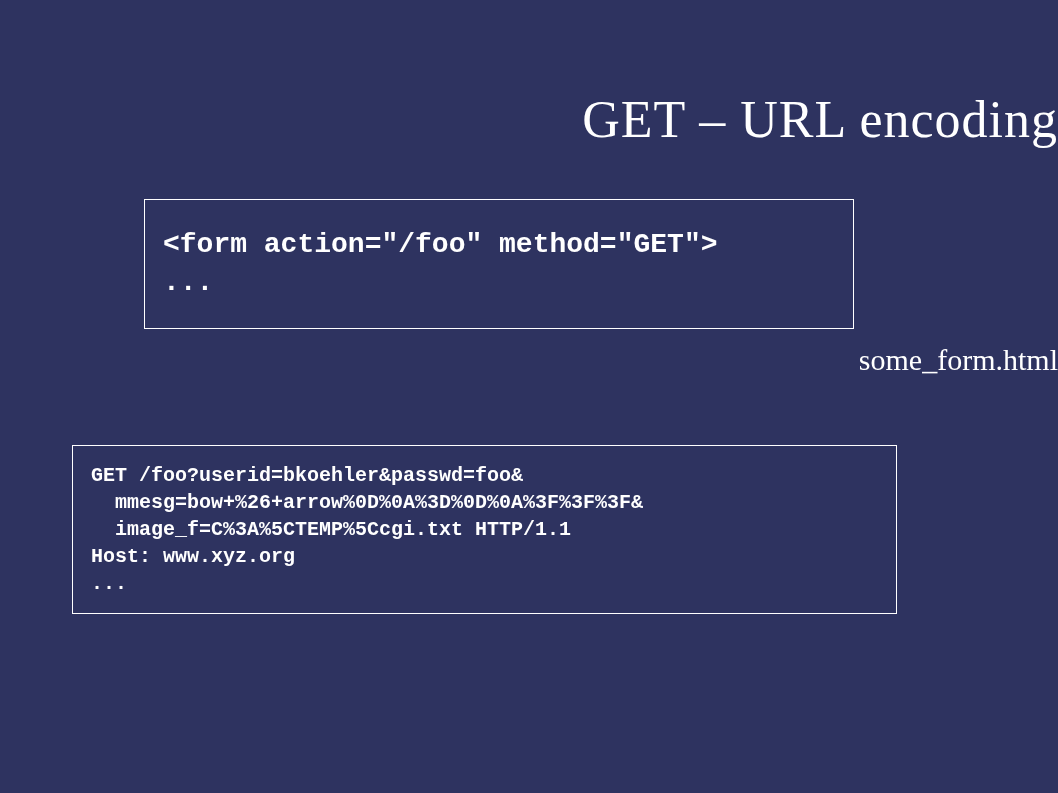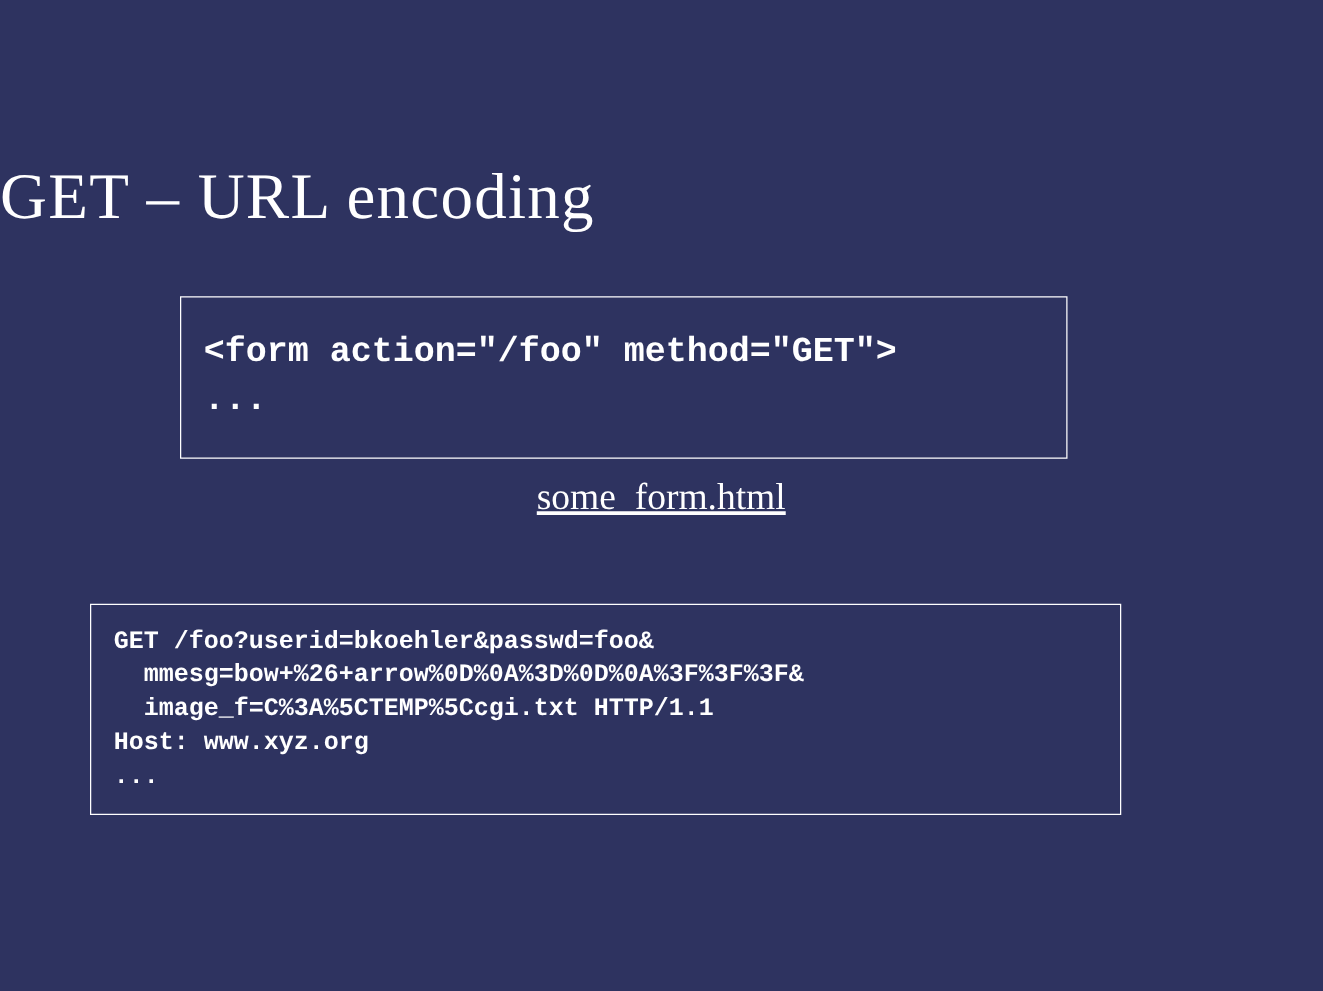--- a/index.html
+++ b/index.html
@@ -17,42 +17,40 @@
     overflow: hidden;
   }
   .slide {
     width: 100%;
     height: 100%;
     padding-top: 90px;
   }
   .title {
     font-size: 52px;
     font-weight: normal;
-    text-align: left;
+    text-align: right;
     margin-bottom: 50px;
     letter-spacing: 1px;
-    margin-top: 38px;
   }
   .code-box-1 {
     border: 1px solid #ffffff;
     width: 710px;
     margin-left: 144px;
     padding: 26px 18px 26px 18px;
     font-family: 'Courier New', Courier, monospace;
     font-size: 28px;
     font-weight: bold;
     line-height: 1.35;
     white-space: pre;
   }
   .caption-1 {
-    text-align: center;
+    text-align: right;
     font-size: 30px;
     margin-top: 14px;
     margin-bottom: 68px;
-    text-decoration: underline;
   }
   .code-box-2 {
     border: 1px solid #ffffff;
     width: 825px;
     margin-left: 72px;
     padding: 16px 18px 16px 18px;
     font-family: 'Courier New', Courier, monospace;
     font-size: 20px;
     font-weight: bold;
     line-height: 1.35;

